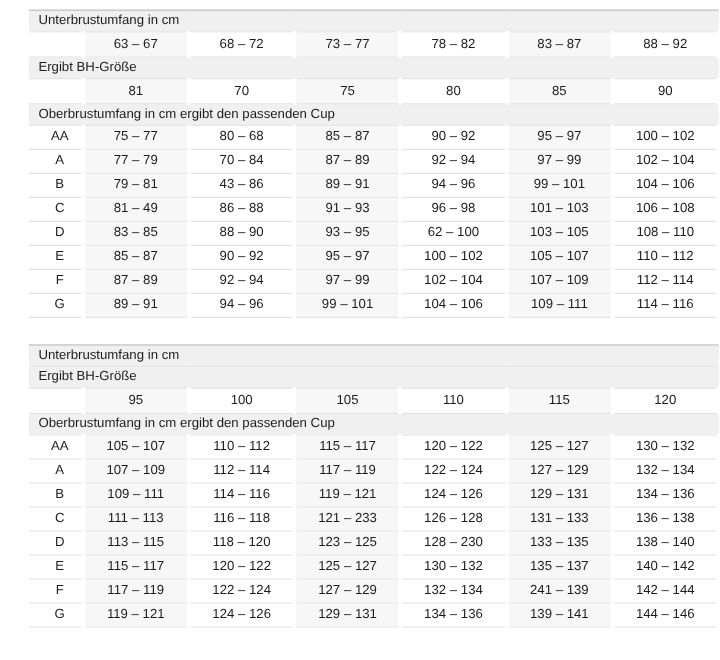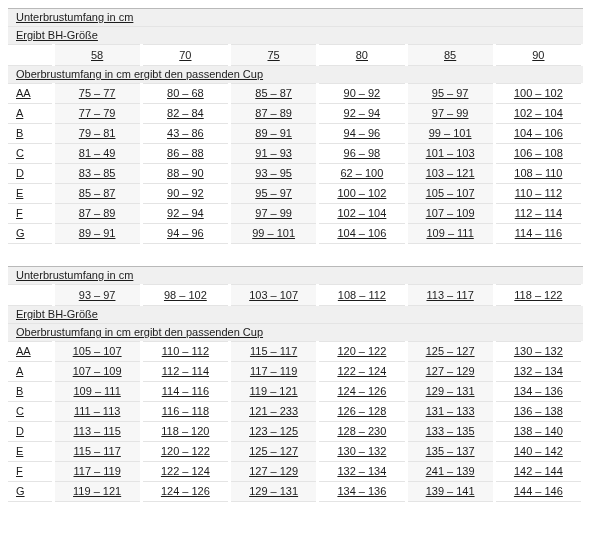--- a/index.html
+++ b/index.html
@@ -14,23 +14,22 @@
     font-family: "Liberation Sans", "DejaVu Sans", sans-serif;
     color: #1c1c1c;
   }
   #size-chart {
     padding: 8px 16px 0 8px;
   }
   table.size-table {
     border-collapse: collapse;
     table-layout: fixed;
     width: 576px;
-    margin: 0 0 22px 0;
+    margin: 0 0 22px 16px;
     border-top: 1px solid #b9b9b9;
-    text-decoration: underline;
   }
   col.label-col { width: 45px; }
   td {
     font-size: 11px;
     line-height: 1;
     padding: 0;
     height: 19px;
     vertical-align: middle;
     white-space: nowrap;
     overflow: hidden;
@@ -46,21 +45,21 @@
   }
   tr.values-row td { height: 20px; }
   td.range-cell {
     text-align: center;
     border-left: 3px solid #ffffff;
     border-right: 3px solid #ffffff;
   }
   td.shade { background: #f7f7f7; }
   td.cup-label-cell {
     padding-left: 8px;
-    text-align: left;
+    text-align: center;
     background: #ffffff;
   }
 </style>
 </head>
 <body>
 
 <div id="size-chart">
     <table class="size-table">
       <colgroup>
         <col class="label-col">
@@ -68,26 +67,35 @@
         <col>
         <col>
         <col>
         <col>
         <col>
       </colgroup>
       <tbody>
         <tr class="band-row">
           <td class="band-cell" colspan="7">Unterbrustumfang in cm</td>
         </tr>
-        <tr class="band-row">
-          <td class="band-cell" colspan="7">Ergibt BH-Größe</td>
-        </tr>
         <tr class="values-row">
           <td class="empty-label-cell"></td>
-          <td class="range-cell shade">58</td>
+          <td class="range-cell shade">63 – 67</td>
+          <td class="range-cell">68 – 72</td>
+          <td class="range-cell shade">73 – 77</td>
+          <td class="range-cell">78 – 82</td>
+          <td class="range-cell shade">83 – 87</td>
+          <td class="range-cell">88 – 92</td>
+        </tr>
+        <tr class="band-row">
+          <td class="band-cell" colspan="7">Ergibt BH-Größe</td>
+        </tr>
+        <tr class="values-row">
+          <td class="empty-label-cell"></td>
+          <td class="range-cell shade">81</td>
           <td class="range-cell">70</td>
           <td class="range-cell shade">75</td>
           <td class="range-cell">80</td>
           <td class="range-cell shade">85</td>
           <td class="range-cell">90</td>
         </tr>
         <tr class="band-row">
           <td class="band-cell" colspan="7">Oberbrustumfang in cm ergibt den passenden Cup</td>
         </tr>
         <tr class="cup-row">
@@ -95,21 +103,21 @@
           <td class="range-cell shade">75 – 77</td>
           <td class="range-cell">80 – 68</td>
           <td class="range-cell shade">85 – 87</td>
           <td class="range-cell">90 – 92</td>
           <td class="range-cell shade">95 – 97</td>
           <td class="range-cell">100 – 102</td>
         </tr>
         <tr class="cup-row">
           <td class="cup-label-cell">A</td>
           <td class="range-cell shade">77 – 79</td>
-          <td class="range-cell">82 – 84</td>
+          <td class="range-cell">70 – 84</td>
           <td class="range-cell shade">87 – 89</td>
           <td class="range-cell">92 – 94</td>
           <td class="range-cell shade">97 – 99</td>
           <td class="range-cell">102 – 104</td>
         </tr>
         <tr class="cup-row">
           <td class="cup-label-cell">B</td>
           <td class="range-cell shade">79 – 81</td>
           <td class="range-cell">43 – 86</td>
           <td class="range-cell shade">89 – 91</td>
@@ -125,21 +133,21 @@
           <td class="range-cell">96 – 98</td>
           <td class="range-cell shade">101 – 103</td>
           <td class="range-cell">106 – 108</td>
         </tr>
         <tr class="cup-row">
           <td class="cup-label-cell">D</td>
           <td class="range-cell shade">83 – 85</td>
           <td class="range-cell">88 – 90</td>
           <td class="range-cell shade">93 – 95</td>
           <td class="range-cell">62 – 100</td>
-          <td class="range-cell shade">103 – 121</td>
+          <td class="range-cell shade">103 – 105</td>
           <td class="range-cell">108 – 110</td>
         </tr>
         <tr class="cup-row">
           <td class="cup-label-cell">E</td>
           <td class="range-cell shade">85 – 87</td>
           <td class="range-cell">90 – 92</td>
           <td class="range-cell shade">95 – 97</td>
           <td class="range-cell">100 – 102</td>
           <td class="range-cell shade">105 – 107</td>
           <td class="range-cell">110 – 112</td>
@@ -171,31 +179,31 @@
         <col>
         <col>
         <col>
         <col>
         <col>
       </colgroup>
       <tbody>
         <tr class="band-row">
           <td class="band-cell" colspan="7">Unterbrustumfang in cm</td>
         </tr>
+        <tr class="band-row">
+          <td class="band-cell" colspan="7">Ergibt BH-Größe</td>
+        </tr>
         <tr class="values-row">
           <td class="empty-label-cell"></td>
-          <td class="range-cell shade">93 – 97</td>
-          <td class="range-cell">98 – 102</td>
-          <td class="range-cell shade">103 – 107</td>
-          <td class="range-cell">108 – 112</td>
-          <td class="range-cell shade">113 – 117</td>
-          <td class="range-cell">118 – 122</td>
-        </tr>
-        <tr class="band-row">
-          <td class="band-cell" colspan="7">Ergibt BH-Größe</td>
+          <td class="range-cell shade">95</td>
+          <td class="range-cell">100</td>
+          <td class="range-cell shade">105</td>
+          <td class="range-cell">110</td>
+          <td class="range-cell shade">115</td>
+          <td class="range-cell">120</td>
         </tr>
         <tr class="band-row">
           <td class="band-cell" colspan="7">Oberbrustumfang in cm ergibt den passenden Cup</td>
         </tr>
         <tr class="cup-row">
           <td class="cup-label-cell">AA</td>
           <td class="range-cell shade">105 – 107</td>
           <td class="range-cell">110 – 112</td>
           <td class="range-cell shade">115 – 117</td>
           <td class="range-cell">120 – 122</td>

